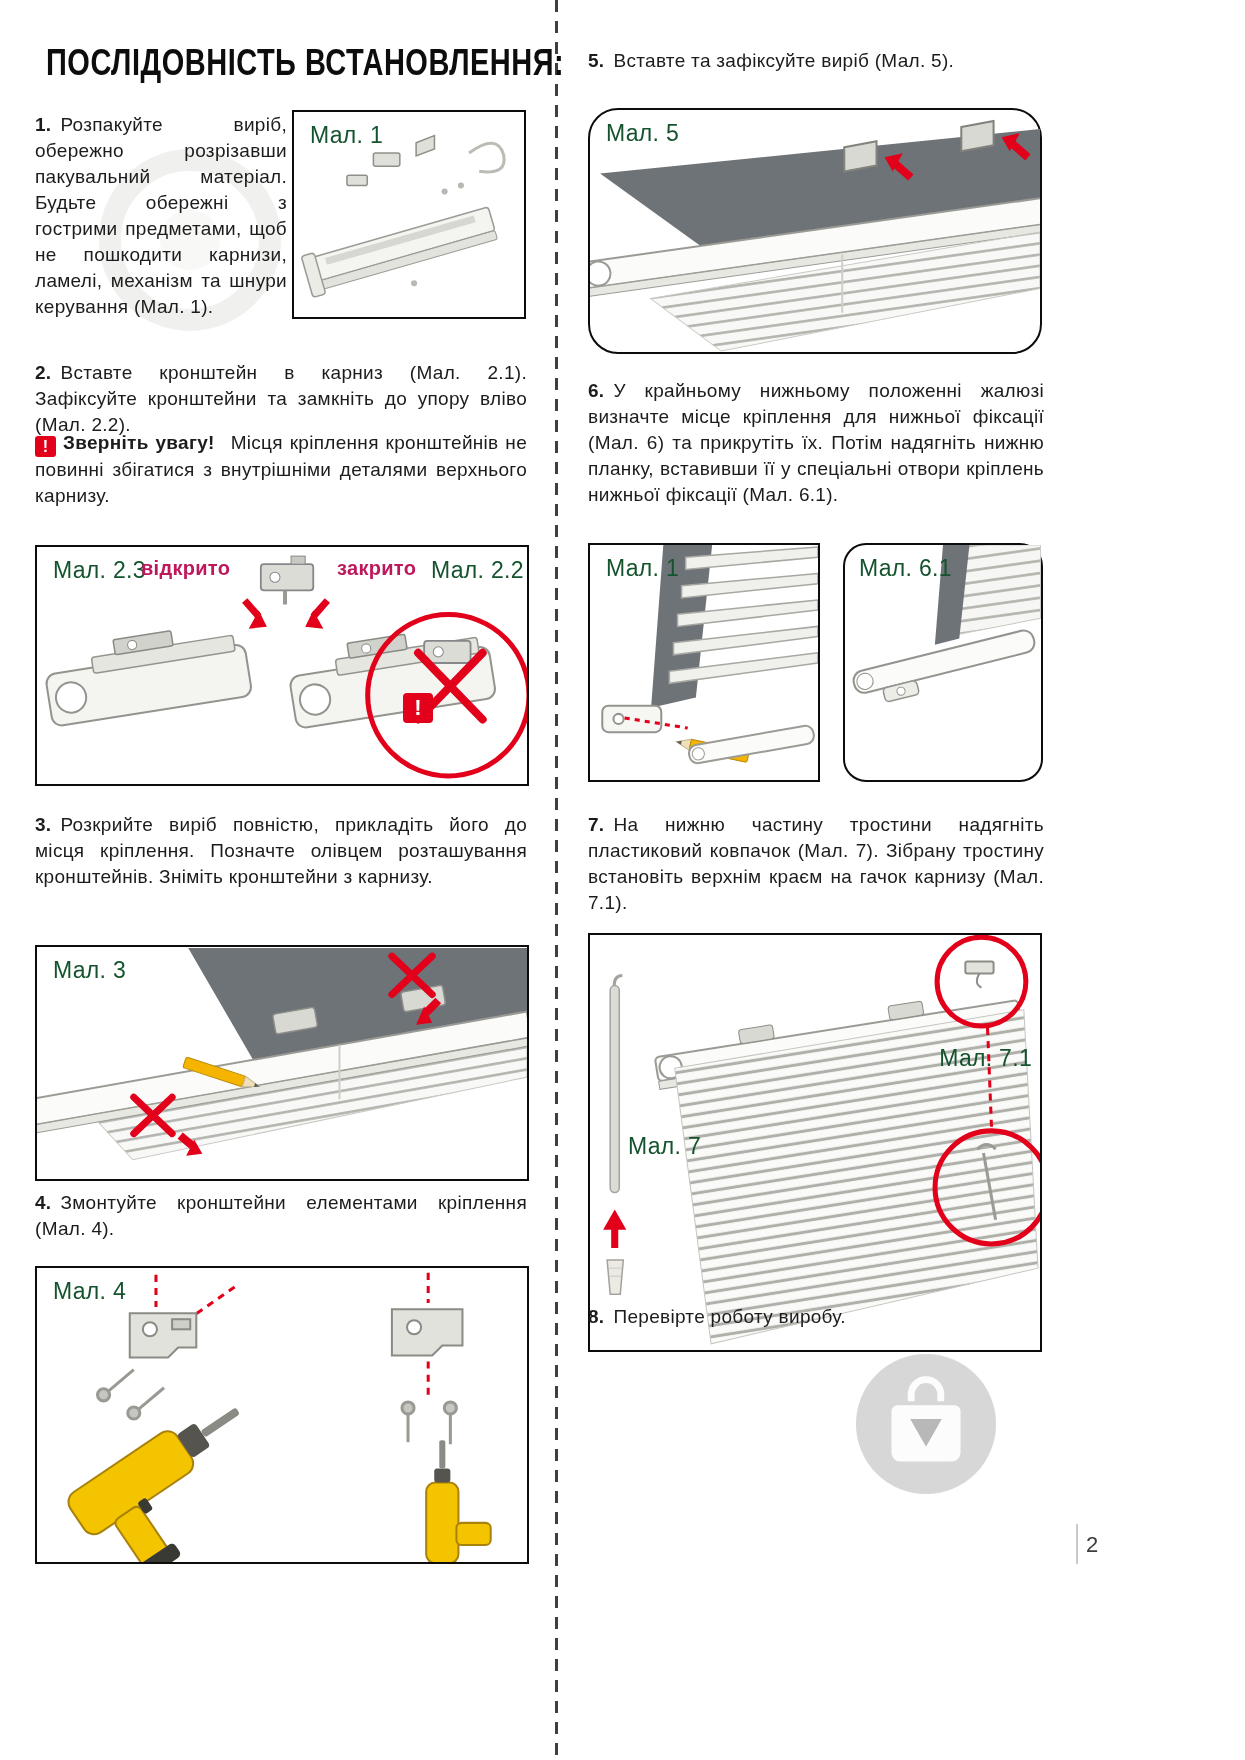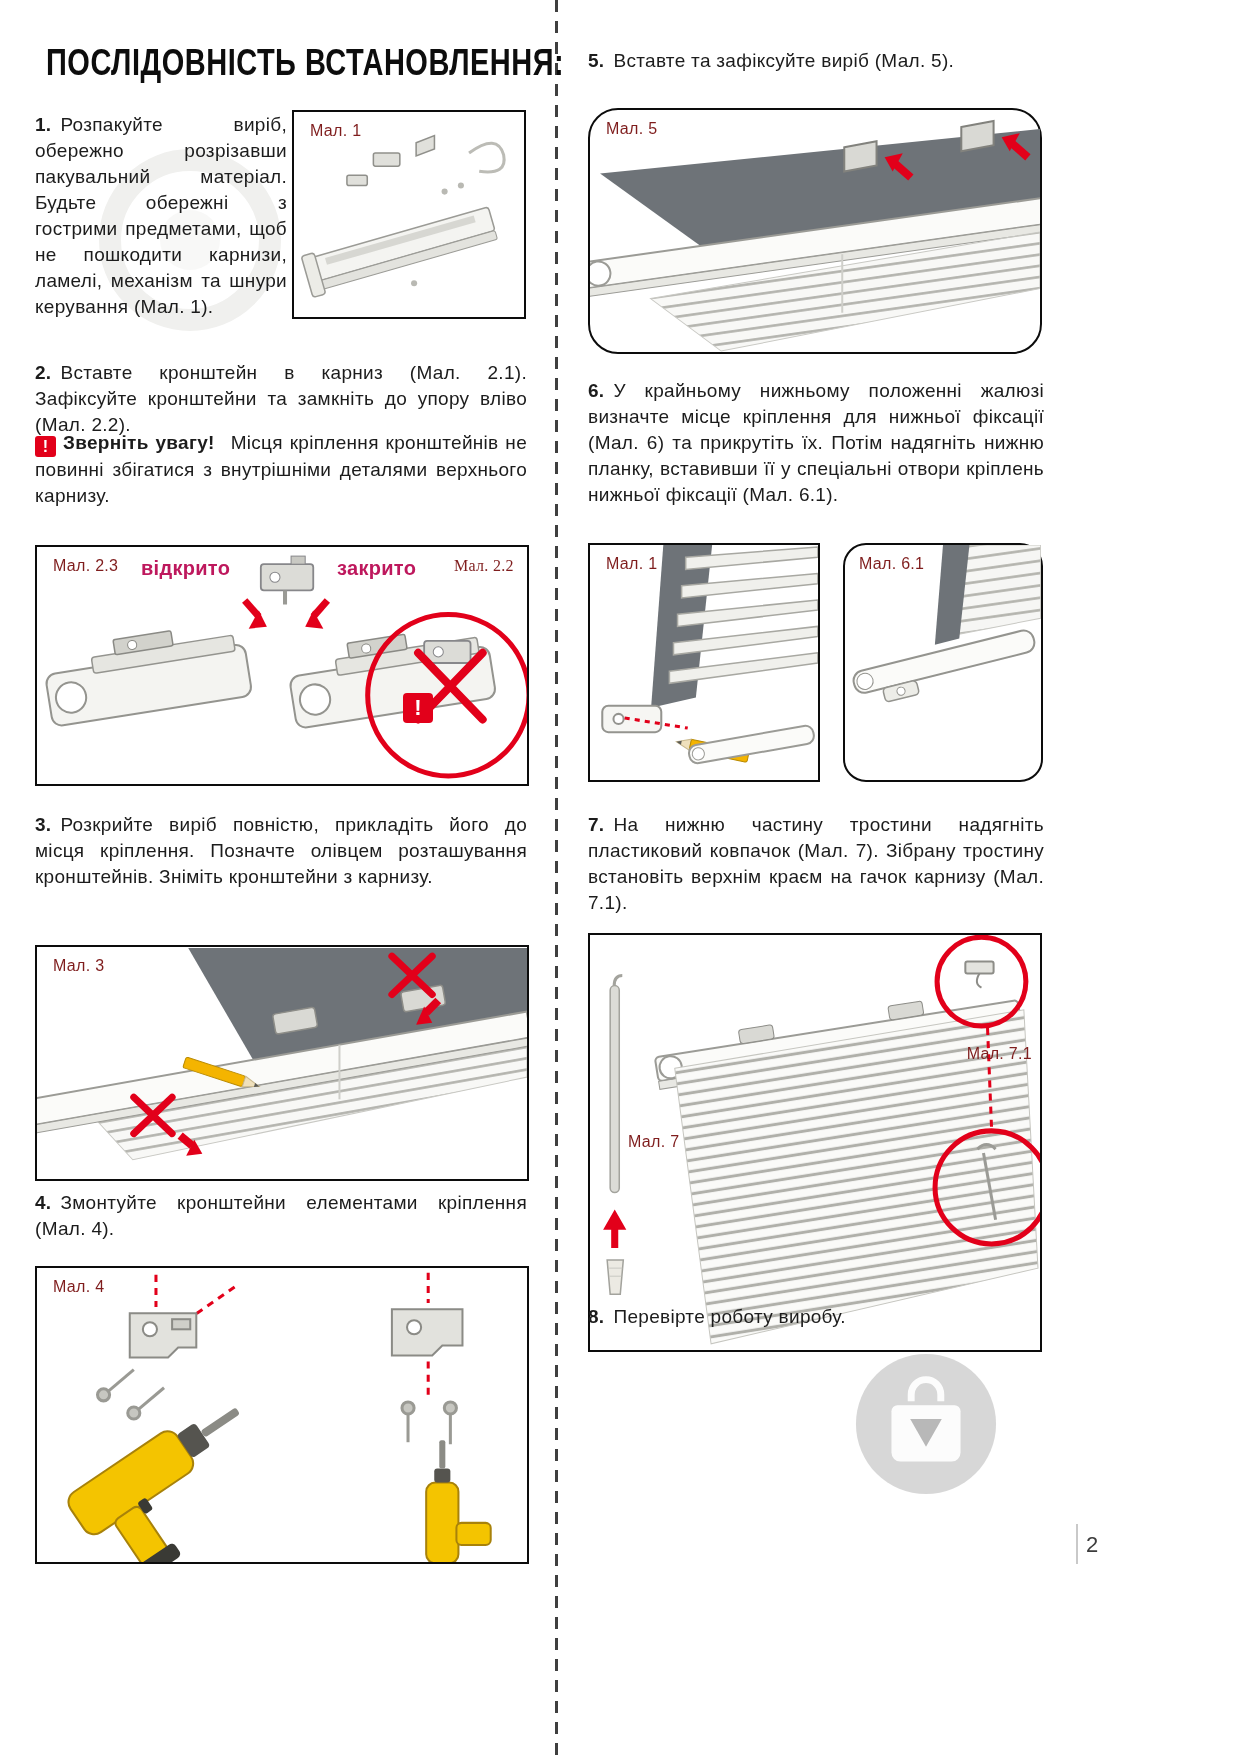--- a/index.html
+++ b/index.html
@@ -16,21 +16,21 @@
   
   .step{
     position:absolute;text-align:justify;font-size:19px;line-height:26px;
     letter-spacing:.3px;color:#1c1c1c;
   }
   .step .num{font-weight:bold;margin-right:9px;}
   .step b{font-weight:bold;margin-right:16px;}
   
   .fig{position:absolute;border:2px solid #0c0c0c;background:#fff;}
   .fig svg{position:absolute;left:0;top:0;width:100%;height:100%;}
-  .figlabel{position:absolute;font-size:16px;color:#7f1d1d;letter-spacing:.3px;z-index:3;}
+  .figlabel{position:absolute;font-size:23px;color:#14532d;letter-spacing:.3px;z-index:3;}
   .redword{position:absolute;font-size:20px;font-weight:bold;color:#be185d;letter-spacing:.3px;z-index:3;}
   
   .wicon{
     display:inline-block;width:21px;height:21px;background:#e2001a;color:#fff;
     font-weight:bold;text-align:center;line-height:21px;font-size:16px;
     border-radius:3px;margin-right:7px;vertical-align:-3px;
   }
   .warnsq{
     position:absolute;width:30px;height:30px;background:#e2001a;color:#fff;
     font-weight:bold;font-size:22px;line-height:30px;text-align:center;
@@ -93,21 +93,21 @@
 </div>
 
 <div class="step z1" style="left:35px;top:430px;width:492px;">
   <span class="wicon">!</span><b>Зверніть увагу!</b><span>Місця кріплення кронштейнів не повинні збігатися з внутрішніми деталями верхнього карнизу.</span>
 </div>
 
 <div class="fig" style="left:35px;top:545px;width:490px;height:237px;">
   <div class="figlabel" style="left:16px;top:10px;">Мал. 2.3</div>
   <div class="redword" style="left:104px;top:10px;">відкрито</div>
   <div class="redword" style="left:300px;top:10px;">закрито</div>
-  <div class="figlabel" style="left:417px;top:10px;font-family:Liberation Serif, serif;">Мал. 2.2</div>
+  <div class="figlabel" style="left:394px;top:10px;">Мал. 2.2</div>
   <div class="warnsq" style="left:366px;top:146px;">!</div>
   <svg viewBox="0 0 486 233">
 
     <g transform="translate(8,126) rotate(-9)">
       <rect x="0" y="0" width="200" height="52" rx="10" fill="#f4f4f1" stroke="#94948f" stroke-width="2"></rect>
       <circle cx="22" cy="26" r="15" fill="#ffffff" stroke="#94948f" stroke-width="2"></circle>
       <rect x="48" y="-10" width="142" height="16" rx="3" fill="#e6e6e1" stroke="#94948f" stroke-width="1.5"></rect>
       <rect x="72" y="-24" width="58" height="15" rx="2" fill="#d2d2cc" stroke="#8a8a85" stroke-width="1.5"></rect>
       <circle cx="90" cy="-16" r="4.5" fill="#fff" stroke="#8a8a85"></circle>
     </g>

